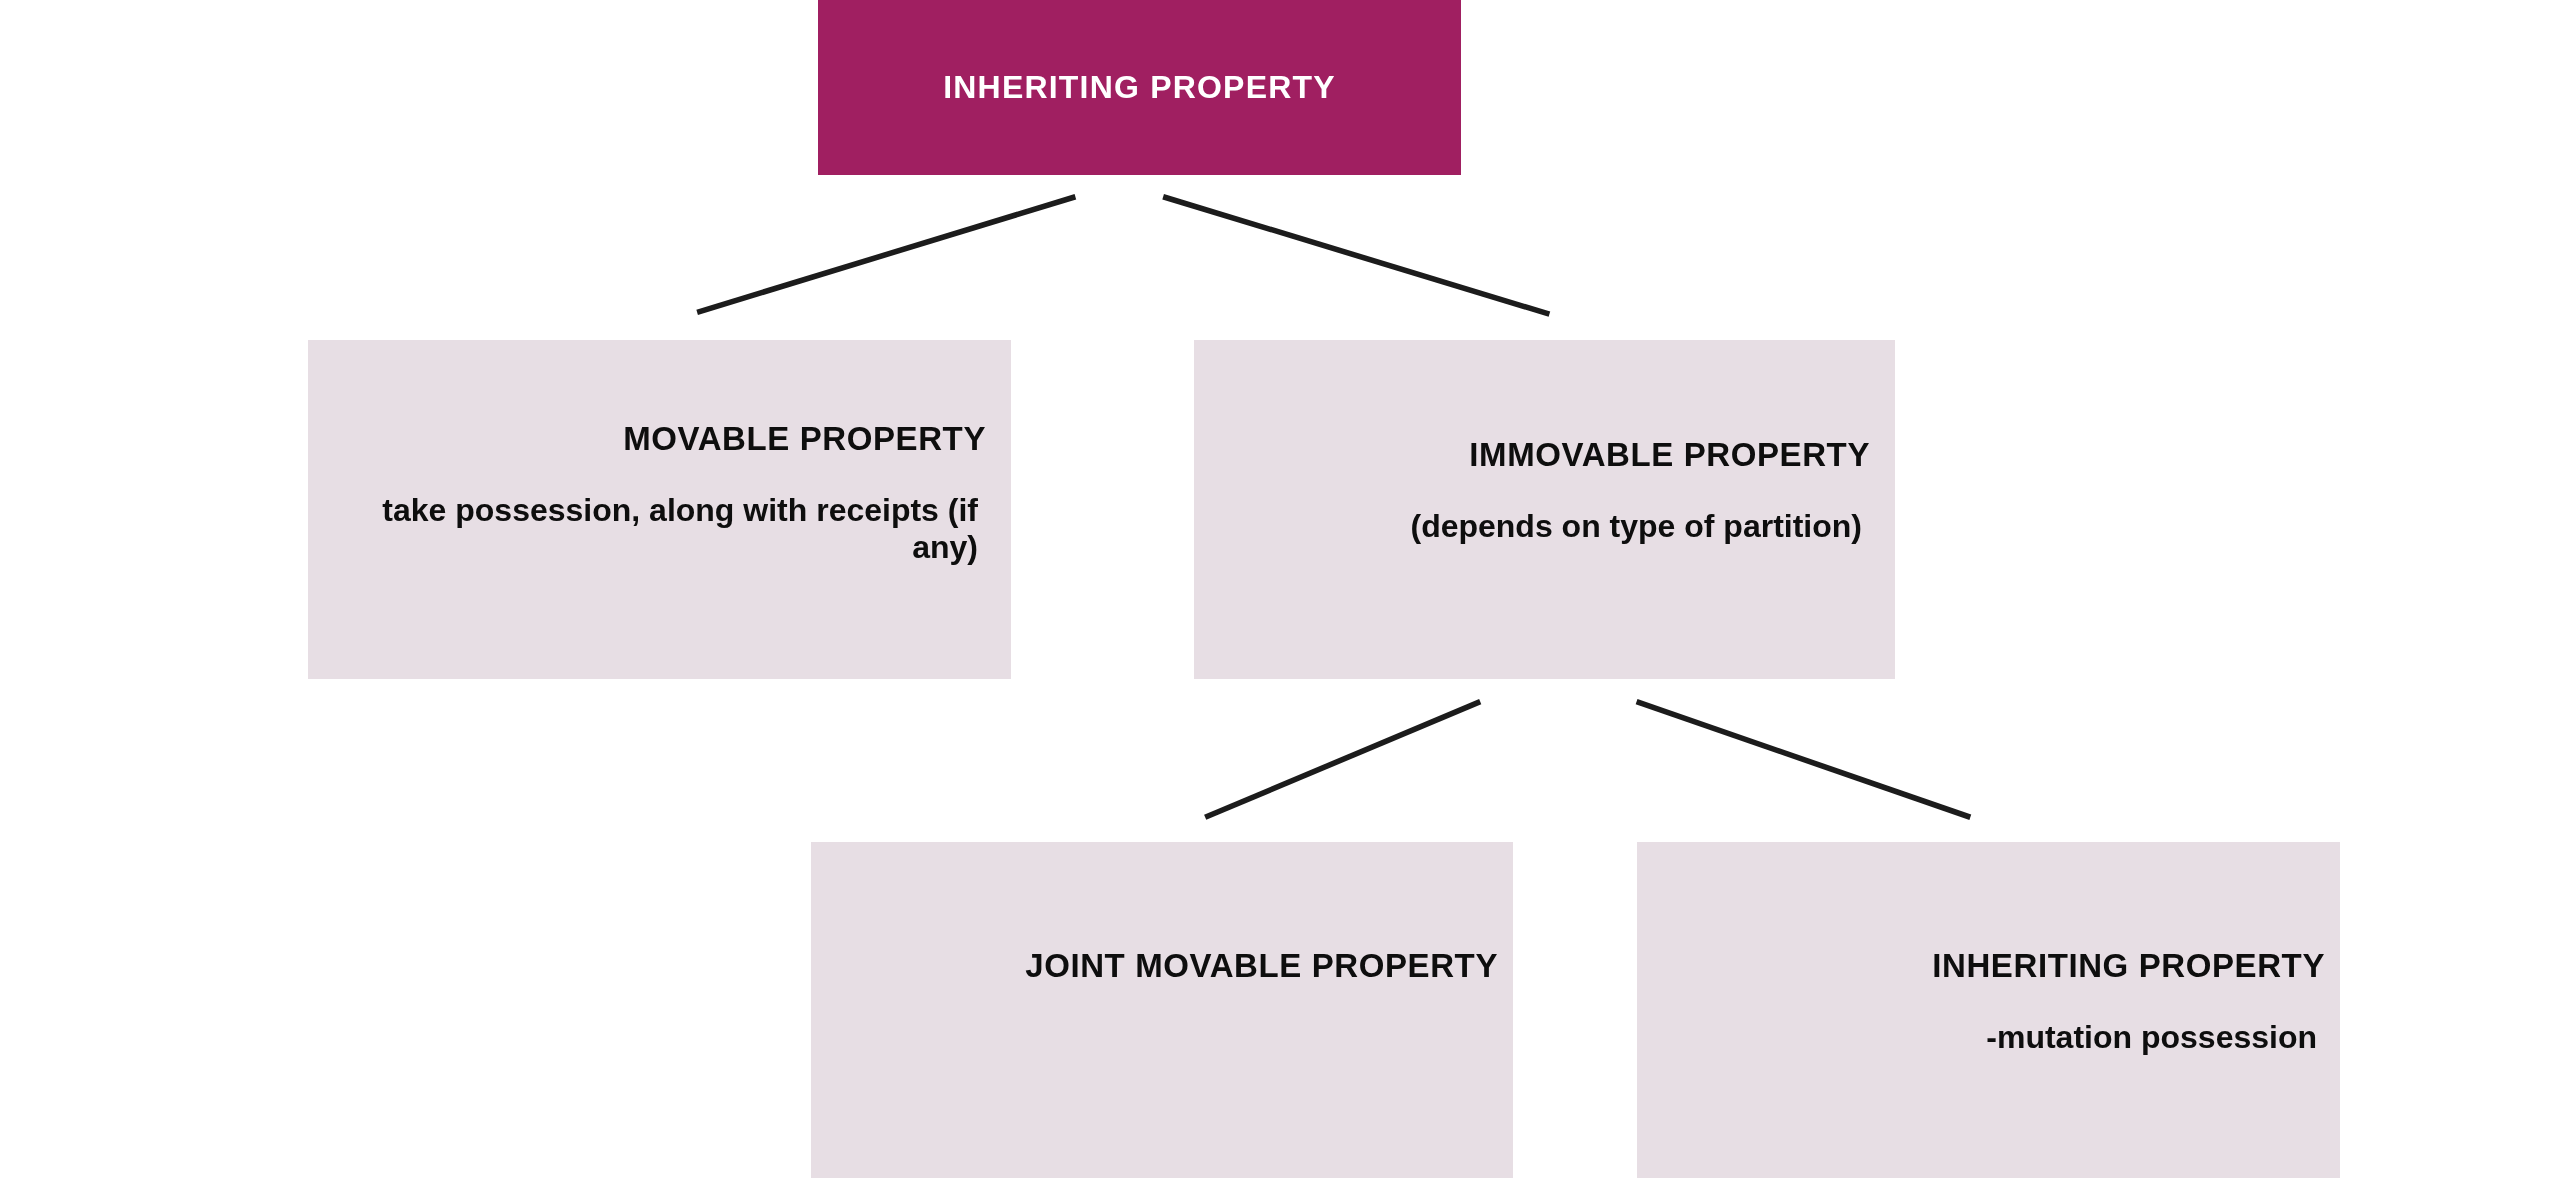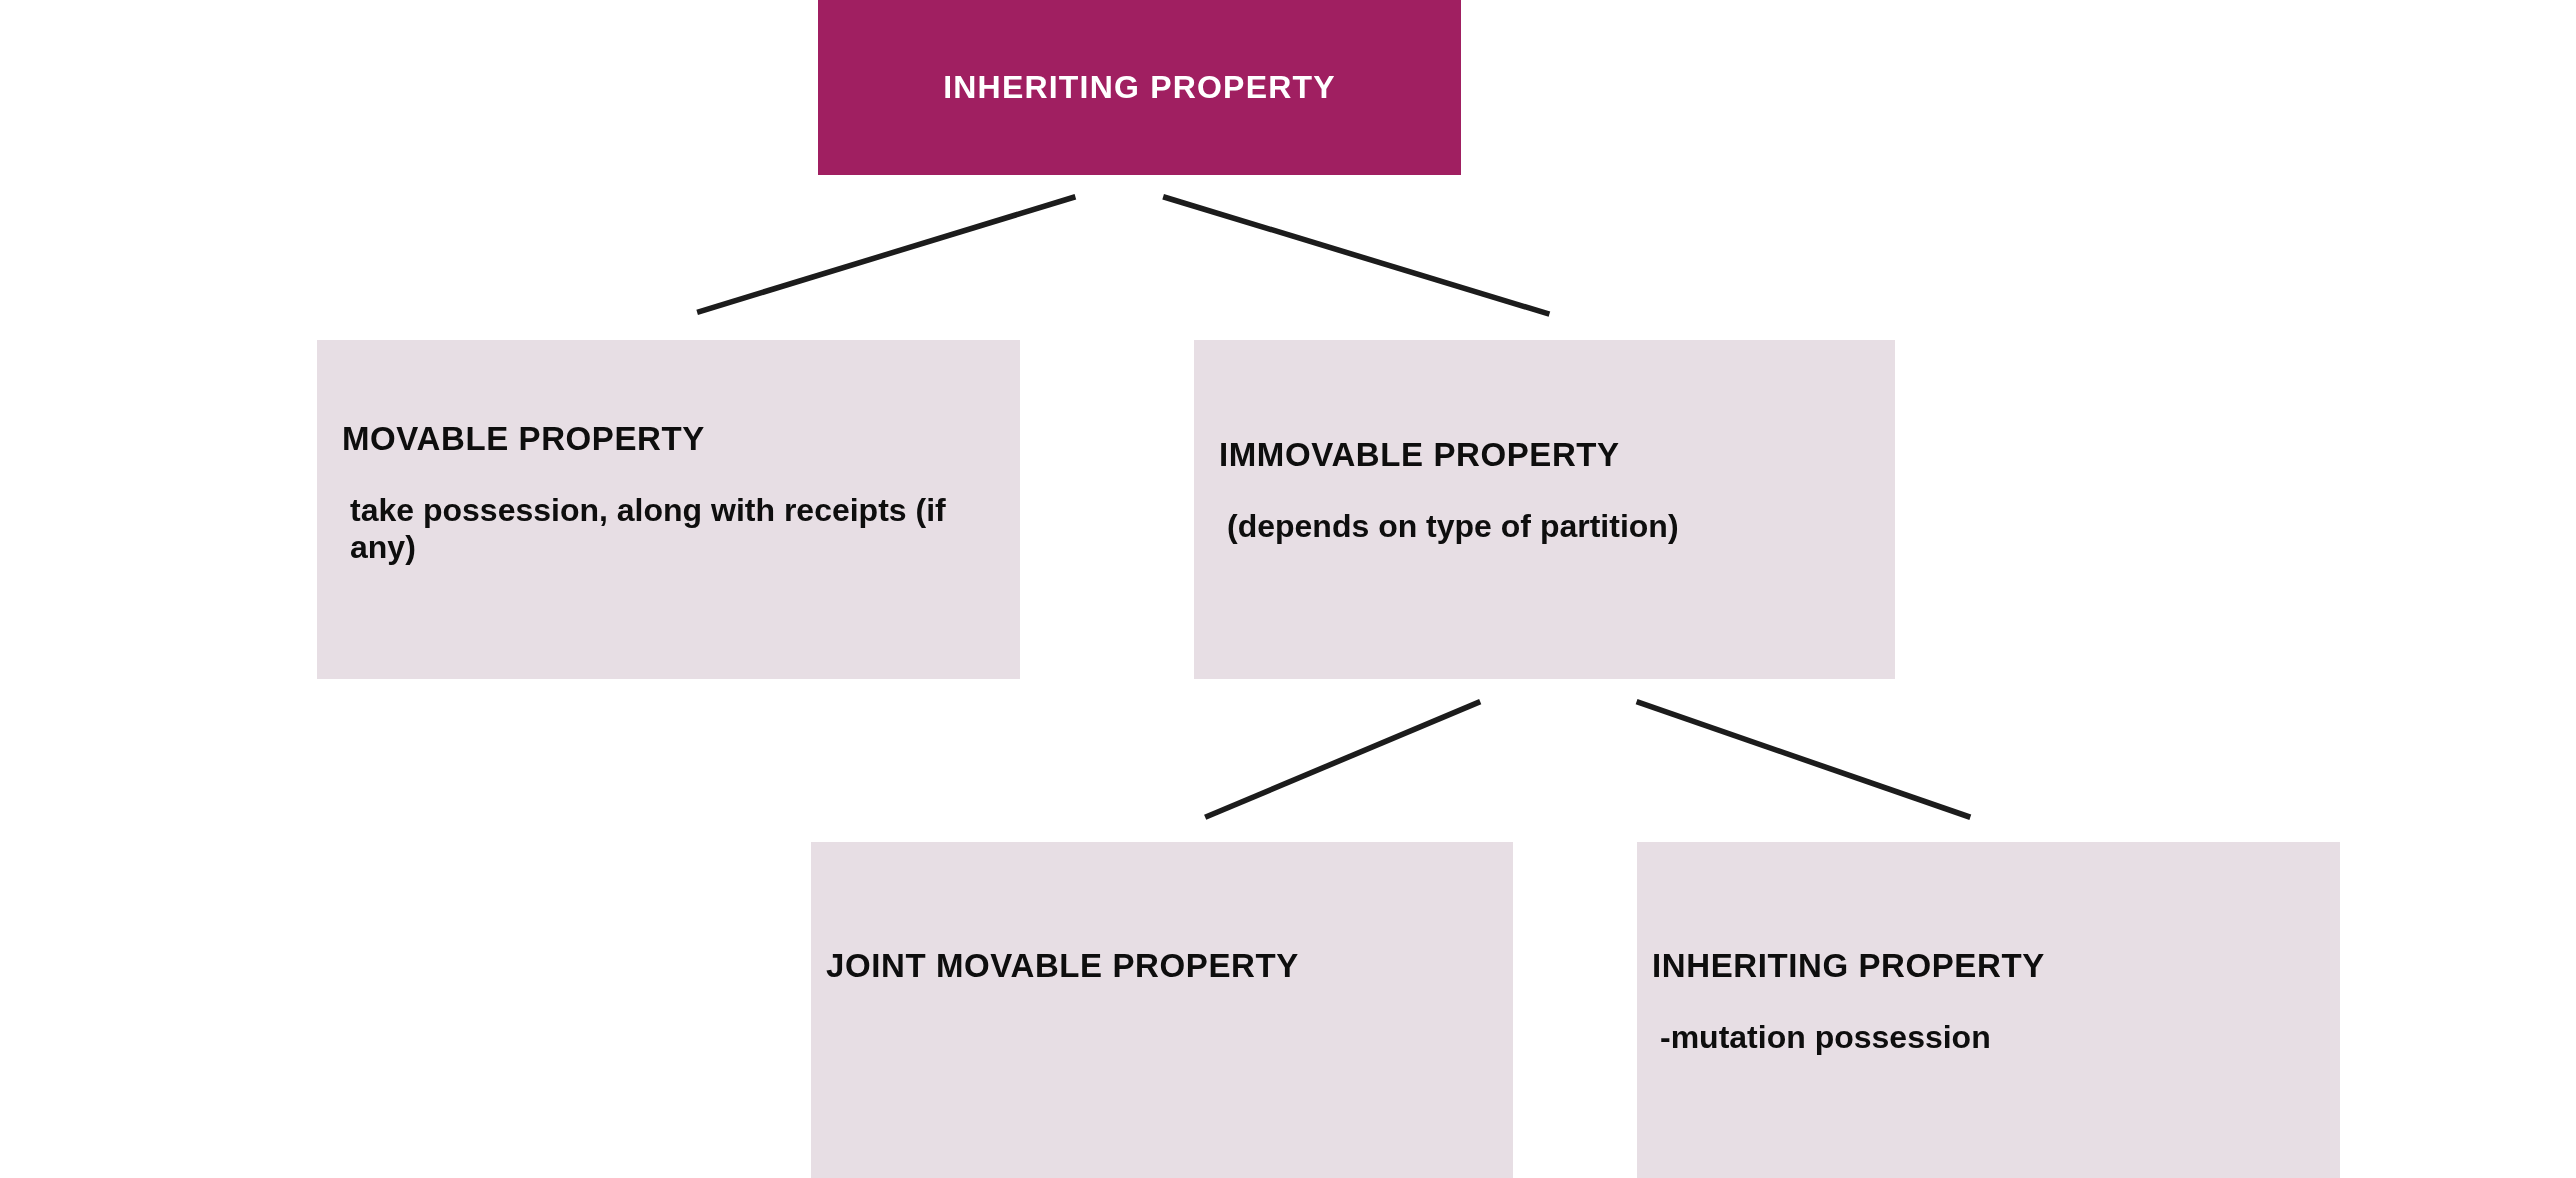--- a/index.html
+++ b/index.html
@@ -18,21 +18,21 @@
   #connectors {
     position: absolute;
     left: 0;
     top: 0;
     width: 2576px;
     height: 1179px;
   }
   .node {
     position: absolute;
     box-sizing: border-box;
-    text-align: left;
+    text-align: right;
   }
   .root-node {
     left: 818px;
     top: 0px;
     width: 643px;
     height: 175px;
     background: #A01F61;
     display: flex;
     align-items: center;
     justify-content: center;
@@ -55,21 +55,21 @@
     line-height: 1.2;
     margin: 0 0 33px 0;
   }
   .leaf-node .node-body {
     font-size: 32px;
     font-weight: 700;
     line-height: 1.18;
     margin: 8px;
   }
   #node-movable {
-    left: 317px;
+    left: 308px;
     top: 340px;
     width: 703px;
     height: 339px;
     padding: 79px 25px 0 25px;
   }
   #node-immovable {
     left: 1194px;
     top: 340px;
     width: 701px;
     height: 339px;

